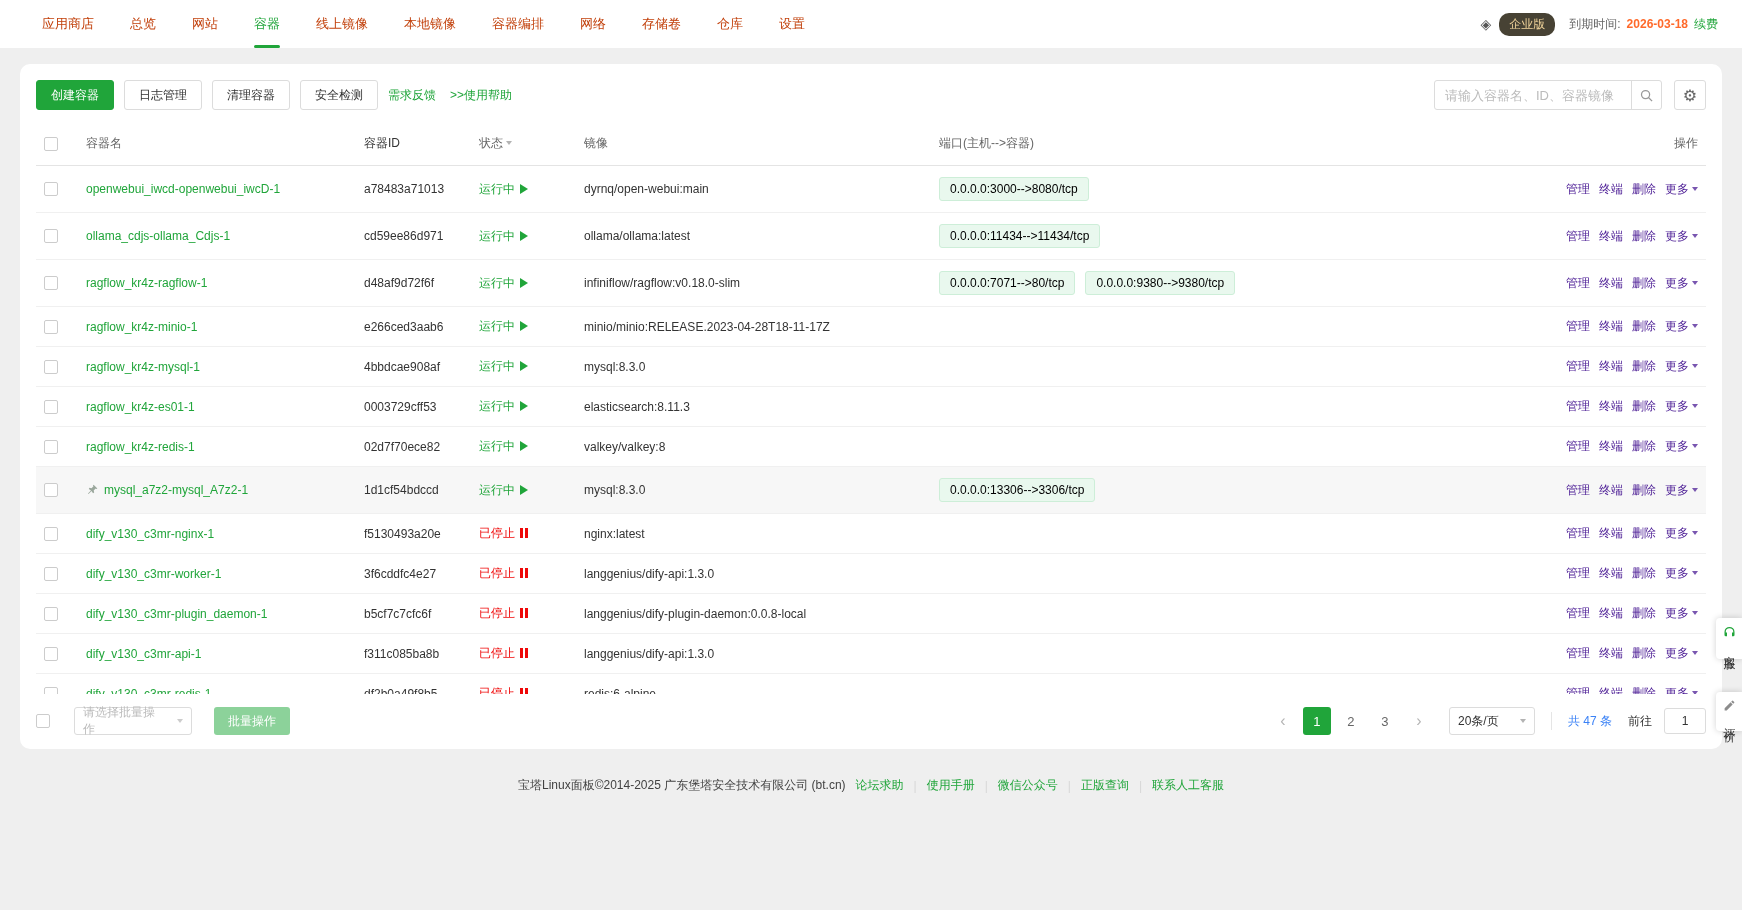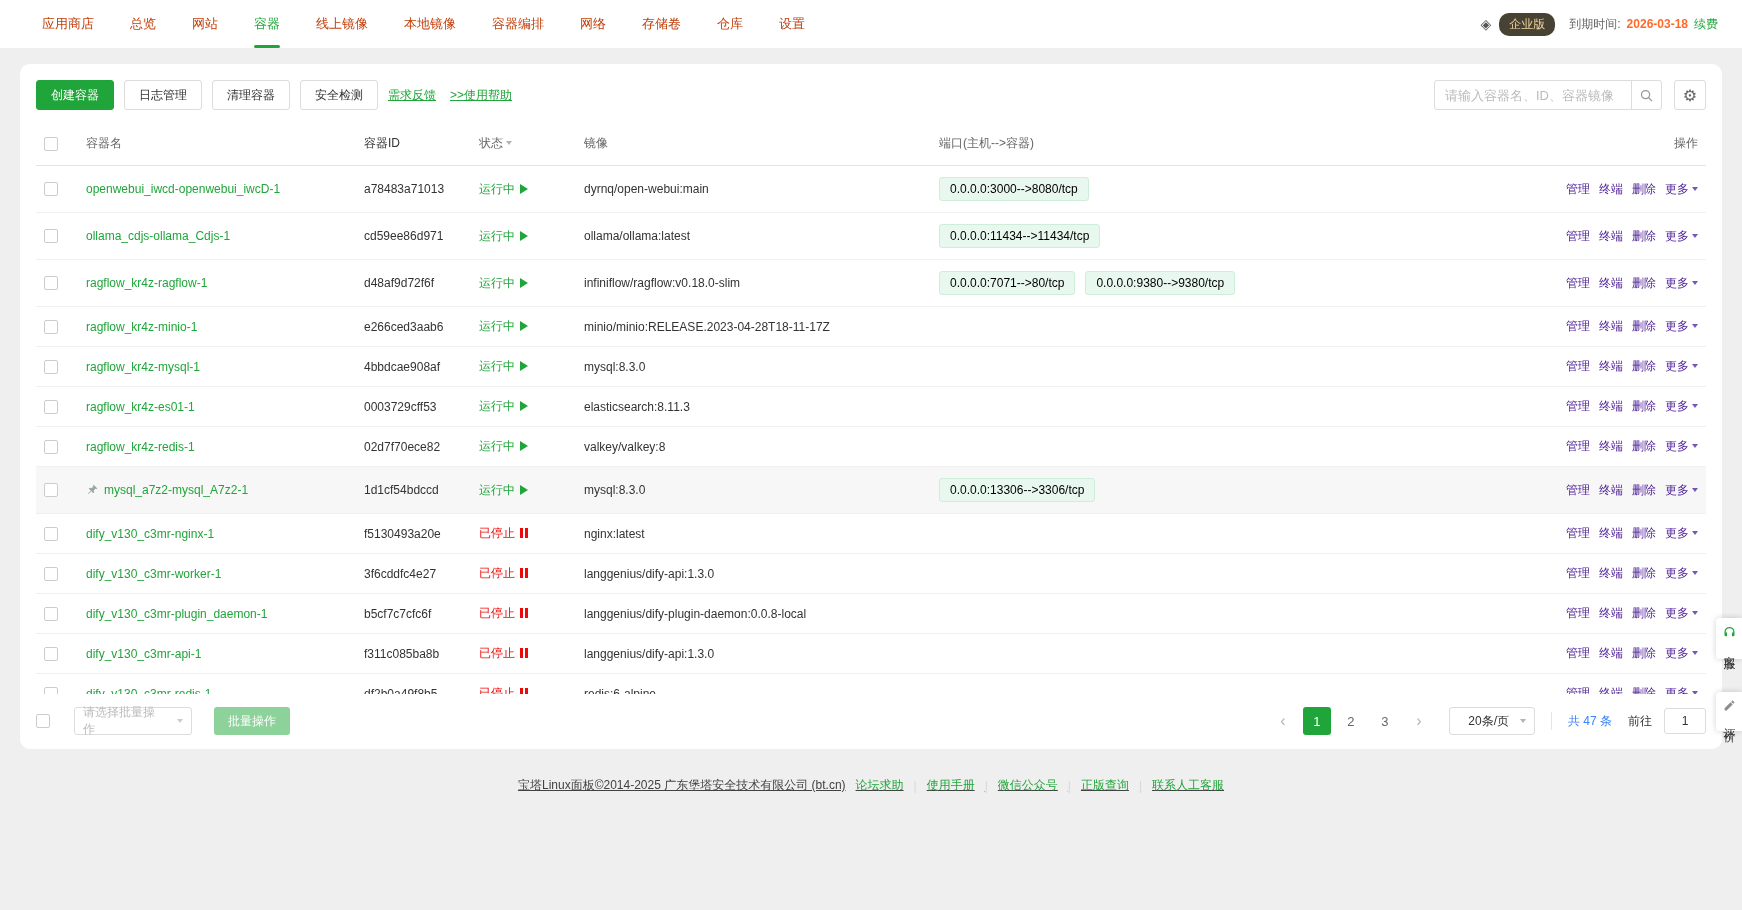--- a/index.html
+++ b/index.html
@@ -37,21 +37,21 @@
     margin:16px 20px 0 20px; background:#fff; border-radius:10px;
     padding:16px 16px 0 16px;
   }
   .toolbar { display:flex; align-items:center; }
   .btn {
     height:30px; padding:0 14px; border-radius:3px; font-size:12px;
     display:inline-flex; align-items:center; cursor:pointer;
     background:#fff; border:1px solid #dcdcdc; color:#333; margin-right:10px;
   }
   .btn-primary { background:#20a53a; border-color:#20a53a; color:#fff; }
-  .link-green { color:#20a53a; cursor:pointer; margin-right:14px;text-decoration:underline; }
+  .link-green { color:#20a53a; cursor:pointer; margin-right:14px; }
   .toolbar-right { margin-left:auto; display:flex; align-items:center; }
   .search-box {
     width:228px; height:30px; border:1px solid #dcdcdc; border-radius:3px;
     display:flex; align-items:center; overflow:hidden; background:#fff;
   }
   .search-box input {
     flex:1; border:none; outline:none; padding:0 10px; font-size:13px; color:#333;
     font-family:inherit;
   }
   .search-box input::placeholder { color:#bbb; }
@@ -120,32 +120,32 @@
     height:28px; background:#8cd29a; color:#fff; border:none; border-radius:3px;
     padding:0 14px; margin-left:10px; font-size:12px; cursor:pointer; font-family:inherit;
   }
   .pager { margin-left:auto; display:flex; align-items:center; gap:6px; }
   .page-btn {
     min-width:28px; height:28px; display:inline-flex; align-items:center; justify-content:center;
     border-radius:3px; color:#666; cursor:pointer; font-size:13px; padding:0 6px;
   }
   .page-btn.active { background:#20a53a; color:#fff; }
   .page-chevron { color:#b5b5b5; font-size:16px; }
-  .size-select { width:86px; margin-left:10px; color:#333; justify-content:flex-end; }
+  .size-select { width:86px; margin-left:10px; color:#333; justify-content:space-between; }
   .pager-divider { width:1px; height:18px; background:#e5e5e5; margin:0 10px; }
   .total-text { color:#3b82f6; }
   .goto-label { margin:0 6px 0 10px; color:#333; }
   .goto-input {
     width:42px; height:26px; border:1px solid #dcdcdc; border-radius:3px;
     text-align:center; font-size:12px; outline:none; font-family:inherit; color:#333;
   }
   
   .site-footer {
     margin-top:28px; text-align:center; color:#424242; font-size:12px;
-    display:flex; justify-content:center; align-items:center; gap:10px;text-decoration:underline;
+    display:flex; justify-content:center; align-items:center; gap:10px;
   }
   .footer-link { color:#20a53a; cursor:pointer; text-decoration:none; }
   .footer-sep { color:#d8d8d8; }
   
   .float-tab {
     position:fixed; right:0; width:26px; background:#fff;
     border-radius:4px 0 0 4px; box-shadow:0 0 6px rgba(0,0,0,.18);
     display:flex; flex-direction:column; align-items:center;
     padding:7px 0; cursor:pointer; gap:3px;
   }

